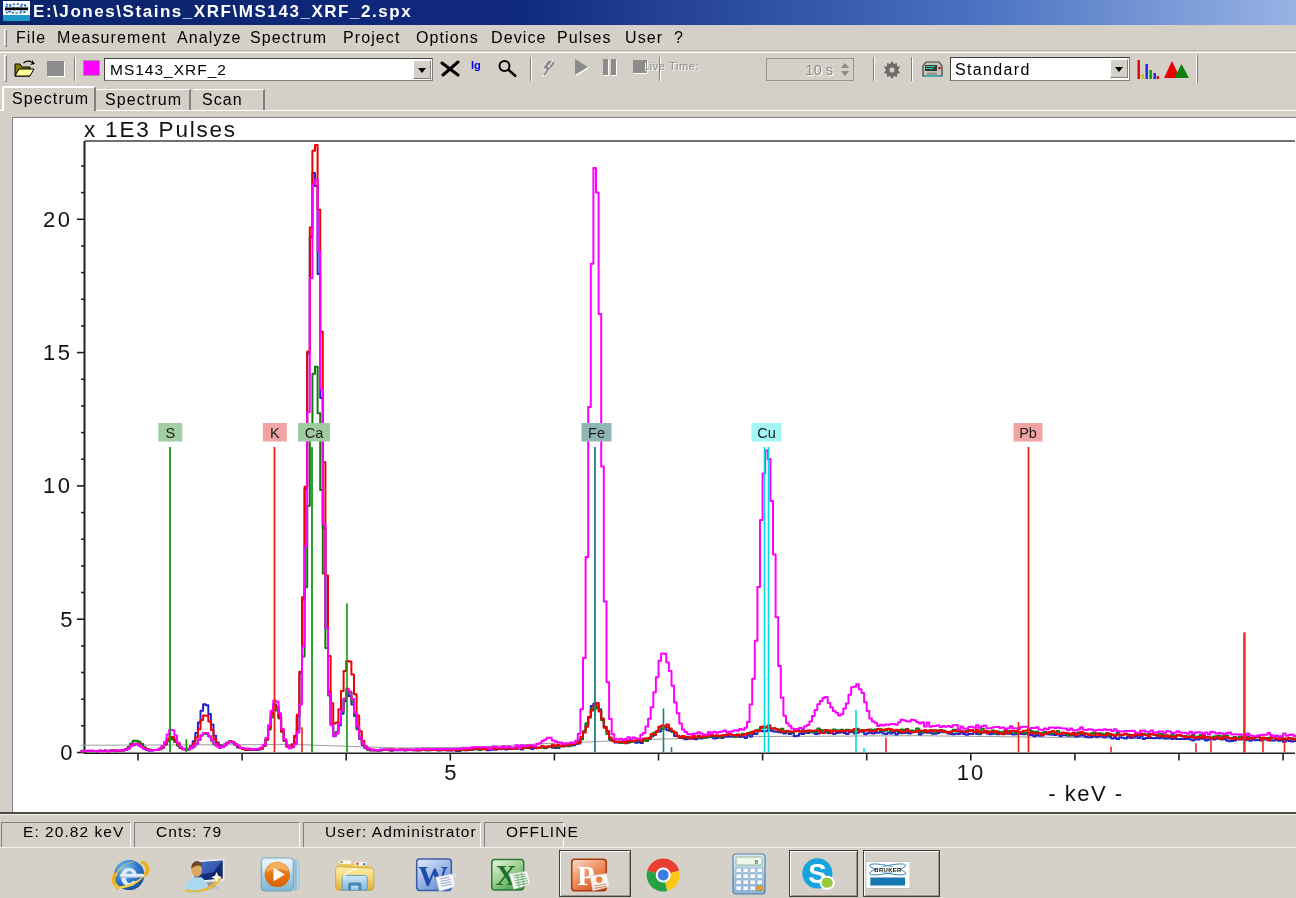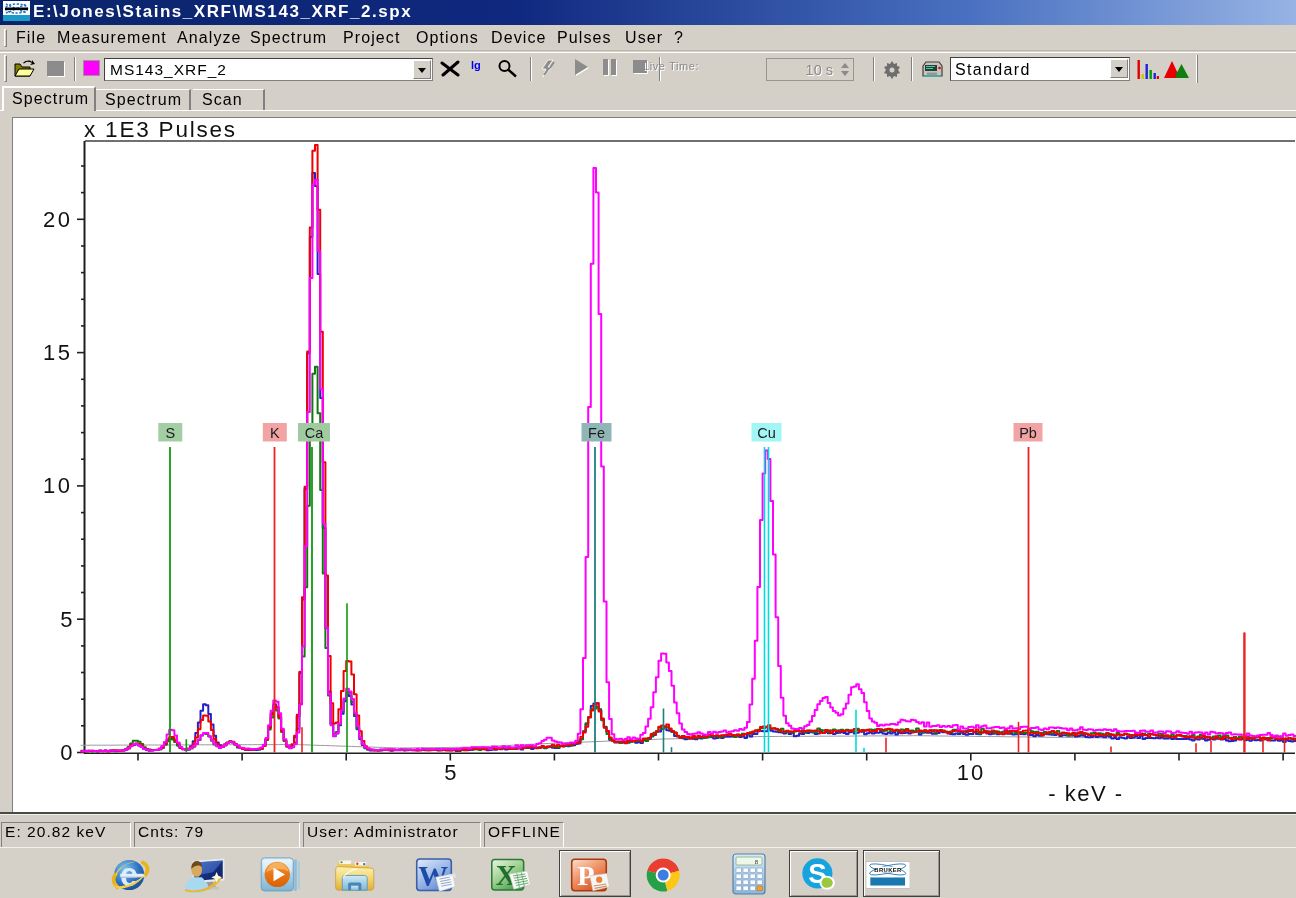--- a/index.html
+++ b/index.html
@@ -36,21 +36,21 @@
 #tab1 .l { position:absolute; left:8px; top:2px; }
 #tab2 { left:96px; top:5px; width:95px; height:21px; border-top:1px solid #fff; border-right:2px solid #808080; }
 #tab2 .l { position:absolute; left:9px; top:1px; }
 #tab3 { left:193px; top:5px; width:72px; height:21px; border-top:1px solid #fff; border-right:2px solid #808080; }
 #tab3 .l { position:absolute; left:9px; top:1px; }
 
 #main { position:absolute; left:0; top:110px; width:1296px; height:708px; background:#d4d0c8; border-top:1px solid #fff; }
 #chartbg { position:absolute; left:12px; top:6px; width:1284px; height:695px; background:#fff; border-top:1px solid #808080; border-left:1px solid #808080; }
 
 #sbar { position:absolute; left:0; top:818px; width:1296px; height:29px; background:#d4d0c8; }
-.spanel { position:absolute; top:4px; height:30px; border:1px solid; border-color:#808080 #fff #fff #808080; font-size:15.5px; letter-spacing:1.05px; color:#000; padding:0 0 0 3px; }
+.spanel { position:absolute; top:4px; height:30px; border:1px solid; border-color:#808080 #fff #fff #808080; font-size:15.5px; letter-spacing:1.05px; color:#000; padding:0 0 0 21px; }
 
 #task { position:absolute; left:0; top:847px; width:1296px; height:51px; background:#d5d1c9; border-top:1px solid #f4f2ee; }
 #startbtn { position:absolute; left:3px; top:4px; width:82px; height:42px; background:#d4d0c8; border:1px solid #404040; box-shadow:inset 1px 1px 0 #fff, inset -1px -1px 0 #9a968e;margin-top:48px; }
 #startbtn .s { position:absolute; left:33px; top:10px; font-size:16px; font-weight:bold; color:#000; }
 .ticn { position:absolute; top:4px; width:44px; height:44px; }
 .tframe { position:absolute; top:2px; height:47px; background:#d4d0c8; border:1px solid #404040; box-shadow:inset 1px 1px 0 #fff, inset -1px -1px 0 #9a968e; }
 </style>
 </head>
 <body>
 <div id="page">

